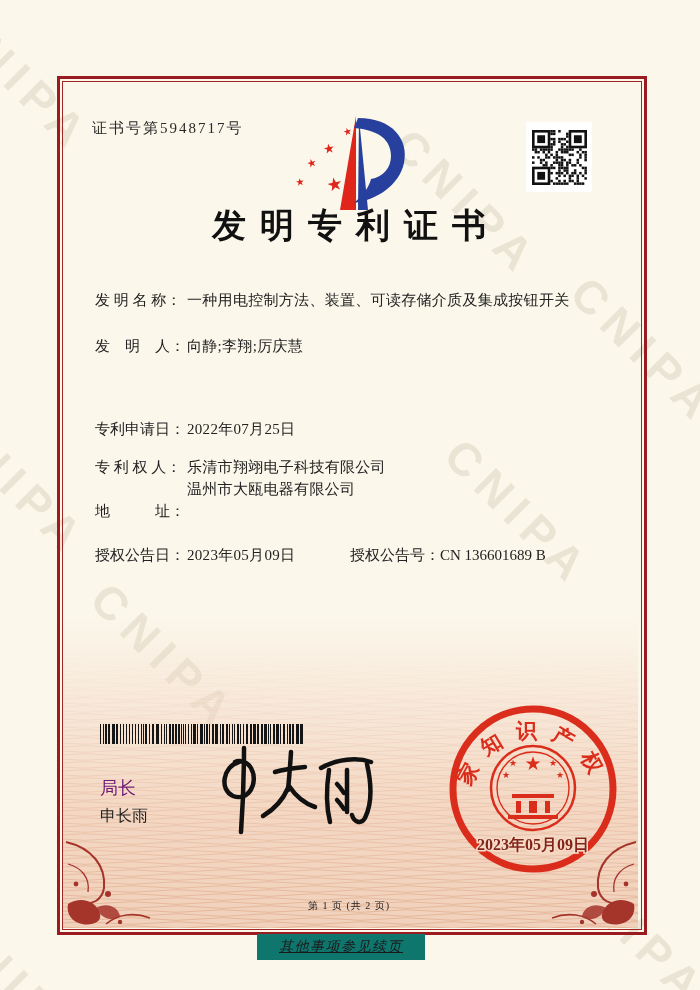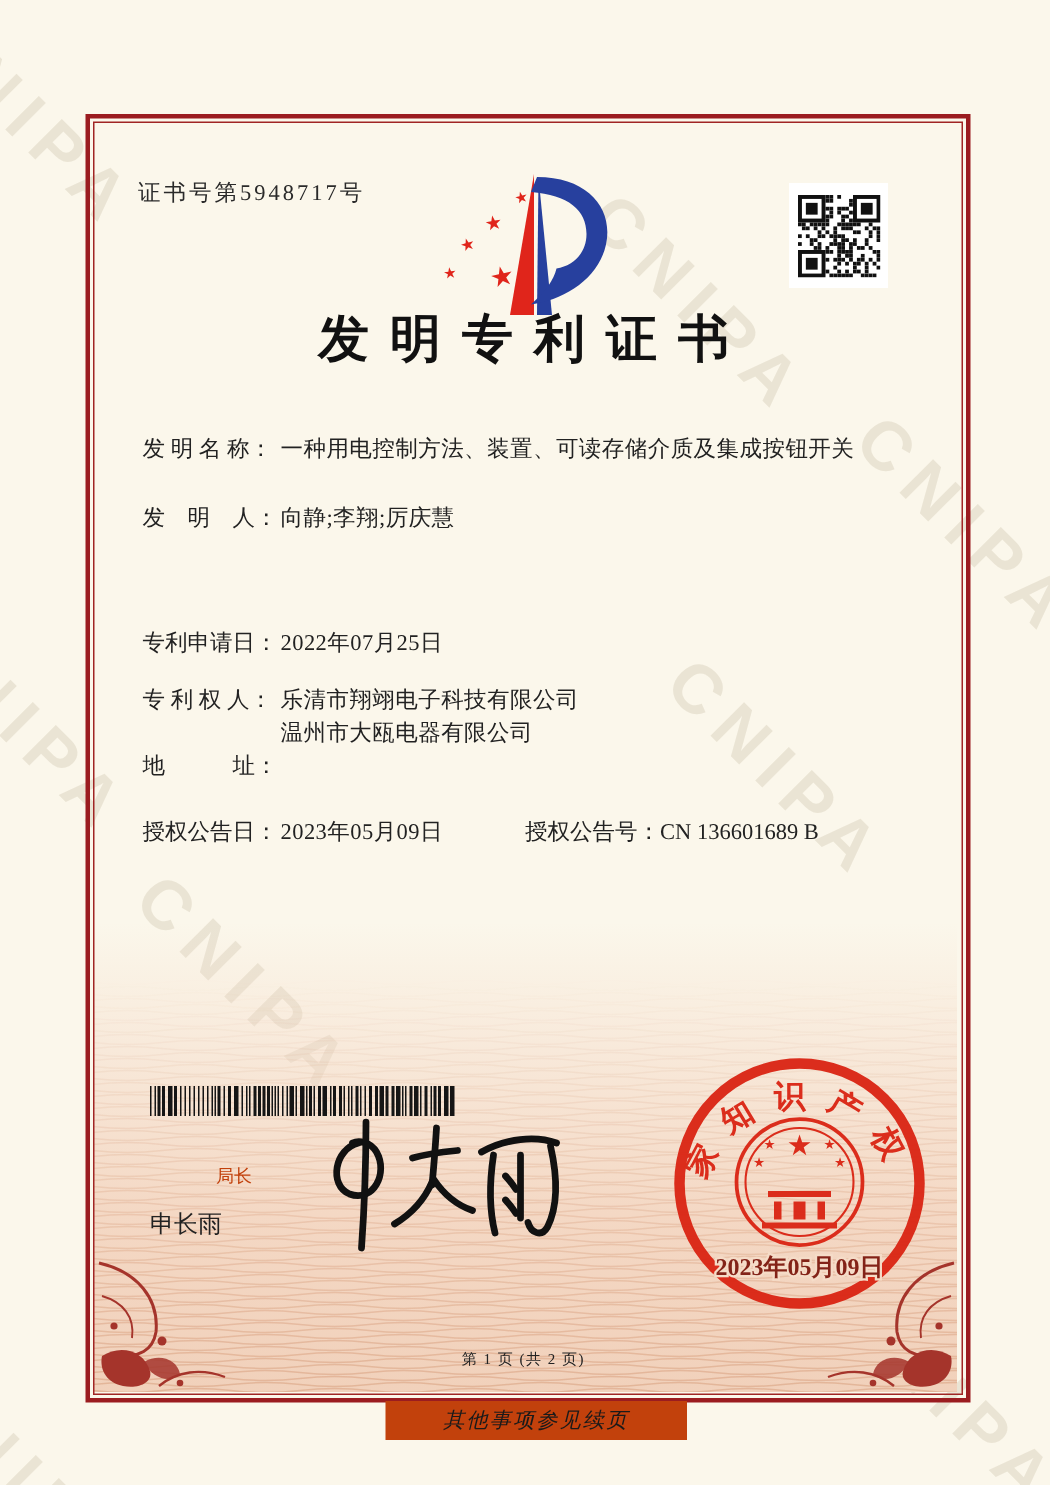--- a/index.html
+++ b/index.html
@@ -33,29 +33,29 @@
   .field .lab{width:92px;flex:0 0 92px;white-space:nowrap;}
   .field .val{max-width:410px;white-space:pre-line;letter-spacing:0.3px;}
   .field2{position:absolute;left:350px;display:flex;font-size:15px;color:#222;line-height:22px;}
   .field2 .lab{white-space:nowrap;}
 
   .legal{position:absolute;left:95px;top:580px;width:512px;font-size:13.5px;color:#222;
          font-style:italic;line-height:23px;letter-spacing:0.8px;text-align:justify;}
   .legal p{margin:0 0 9px 0;text-indent:2em;}
 
   .barcode{position:absolute;left:100px;top:724px;}
-  .director-title{position:absolute;left:100px;top:776px;font-size:12px;color:#c2410c;font-family:"Liberation Sans","DejaVu Sans",sans-serif;margin-left:44px;}
+  .director-title{position:absolute;left:100px;top:776px;font-size:18px;color:#701a75;font-family:"Liberation Sans","DejaVu Sans",sans-serif;}
   .director-name{position:absolute;left:100px;top:806px;font-size:16px;color:#222;font-family:"Liberation Sans","DejaVu Sans",sans-serif;text-align:right;}
   .signature{position:absolute;left:205px;top:742px;}
   .seal{position:absolute;left:446px;top:702px;}
 
   .page-num{position:absolute;left:57px;top:899px;width:584px;text-align:center;font-size:10px;letter-spacing:1px;color:#222;}
-  .cont-note{position:absolute;left:257px;top:934px;width:201px;height:26px;background:#c2410c;
+  .cont-note{position:absolute;left:257px;top:934px;width:168px;height:26px;background:#0f766e;
              display:flex;align-items:center;justify-content:center;font-size:14px;font-style:italic;
-             letter-spacing:1.5px;color:#1a1a1a;}
+             letter-spacing:1.5px;color:#1a1a1a;text-decoration:underline;}
   .flourish{position:absolute;z-index:3;}
 </style>
 </head>
 <body>
 
 <div class="page">
 
   <span class="wm" style="left:-28px;top:-6px">CNIPA</span>
   <span class="wm" style="left:420px;top:118px">CNIPA</span>
   <span class="wm" style="left:598px;top:266px">CNIPA</span>

